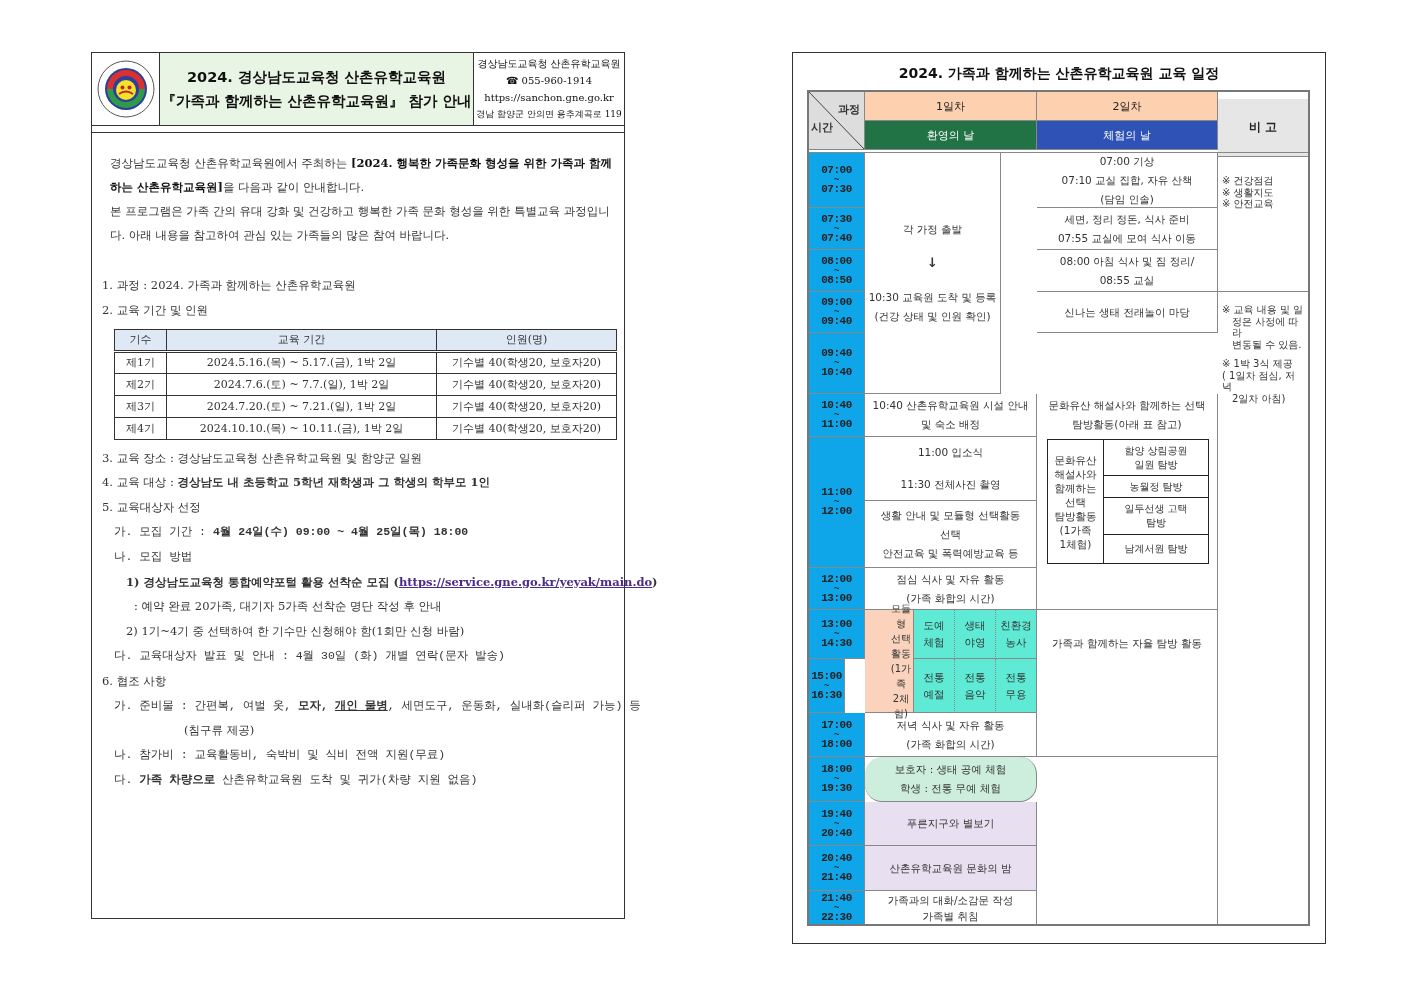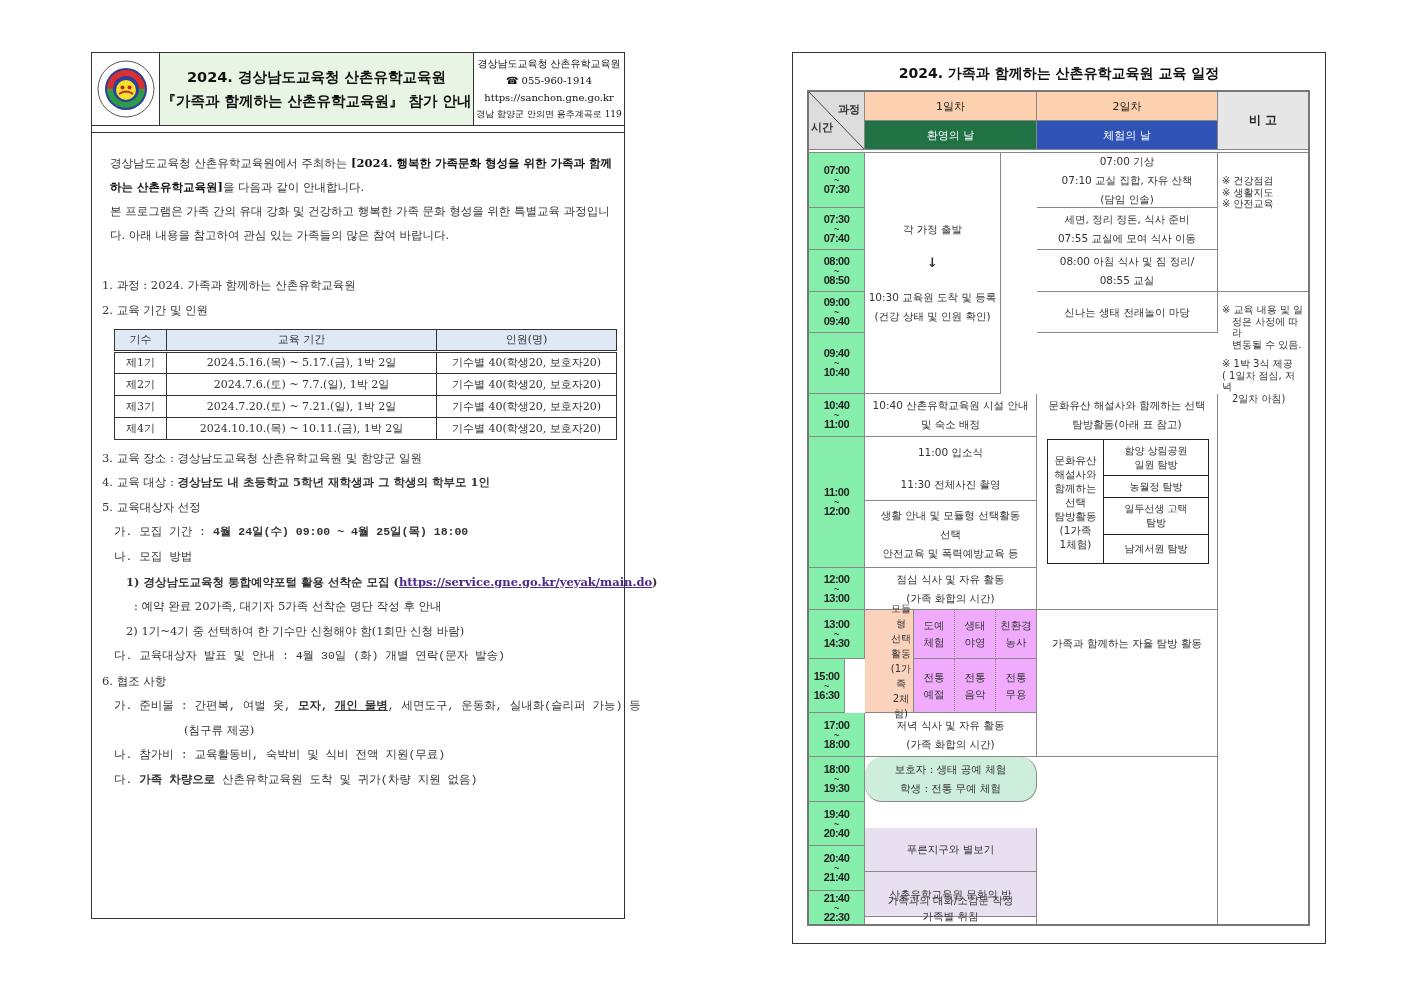--- a/index.html
+++ b/index.html
@@ -58,34 +58,34 @@
     position: absolute; left: 14px; top: 37px; width: 503px; height: 836px;
     border: 2px solid #777; background: #fff;
     font-family: "DejaVu Sans", sans-serif; font-size: 10.5px; color: #333;
   }
   .cell {
     position: absolute; border-right: 1px solid #888; border-bottom: 1px solid #888;
     display: flex; flex-direction: column; align-items: center; justify-content: center;
     text-align: center; line-height: 19px;
   }
   .time {
-    background: #86efac; font-weight: bold; font-size: 11px; line-height: 13px; color: #222;
-    font-family: Liberation Sans, sans-serif; letter-spacing: -0.5px;
+    background: #0ea5e9; font-weight: bold; font-size: 11px; line-height: 13px; color: #222;
+    font-family: Liberation Mono, monospace; letter-spacing: -0.5px;
   }
   .time .tilde { font-size: 9px; line-height: 6px; }
   .hdr-day { background: #fdd0b0; color: #222; font-size: 11px; }
   .hdr-green { background: #217346; color: #fff; font-size: 11px; }
   .hdr-blue { background: #2f52b6; color: #fff; font-size: 11px; }
   .hdr-note { background: #e6e6e6; font-size: 12px; font-weight: bold; color: #222; }
   .hdr-corner { background: #dddddd; }
   .note { align-items: flex-start; justify-content: flex-start; text-align: left; font-size: 10px; line-height: 11.5px; padding: 2px 4px; }
   .orange { background: #fbd3bd; }
-  .lightorange { background: #f0abfc; }
+  .lightorange { background: #5eead4; }
   .mint { background: #cdeedd; }
-  .lavender { background: #e8dff0; margin-top: 26px; }
+  .lavender { background: #e8dff0; }
   .dotted-r { border-right: 1px dotted #888 !important; }
   .inner-table {
     position: absolute; left: 182px; top: 288px; width: 162px; height: 125px;
     border: 1px solid #222; display: flex; background: #fff;
   }
   .inner-left { width: 56px; border-right: 1px solid #222; display: flex; align-items: center; justify-content: center; text-align: center; font-size: 10.5px; line-height: 14px; }
   .inner-right { flex: 1; display: flex; flex-direction: column; }
   .inner-right div { border-bottom: 1px solid #222; display: flex; align-items: center; justify-content: center; text-align: center; font-size: 10px; line-height: 14px; }
   .inner-right div:last-child { border-bottom: none; }
 </style>
@@ -199,21 +199,21 @@
       <svg style="position:absolute;left:0;top:0" width="55" height="57">
           <line x1="0" y1="0" x2="55" y2="57" stroke="#444" stroke-width="1"></line>
         </svg>
       <span style="position:absolute;right:4px;top:8px;font-weight:bold;font-size:11px">과정</span>
       <span style="position:absolute;left:2px;top:26px;font-weight:bold;font-size:11px">시간</span>
     </div>
     <div class="cell hdr-day" style="left:56px;top:0;width:172px;height:29px;">1일차</div>
     <div class="cell hdr-day" style="left:228px;top:0;width:181px;height:29px;">2일차</div>
     <div class="cell hdr-green" style="left:56px;top:29px;width:172px;height:29px;">환영의 날</div>
     <div class="cell hdr-blue" style="left:228px;top:29px;width:181px;height:29px;">체험의 날</div>
-    <div class="cell hdr-note" style="left:409px;top:0;width:90px;height:58px;border-right:none;">비 고</div>
+    <div class="cell hdr-note" style="left:409px;top:7px;width:90px;height:58px;border-right:none;">비 고</div>
     <div style="position:absolute;left:0;top:58px;width:499px;height:3px;border-bottom:1px solid #888;"></div>
 
     <div class="cell time" style="left:0;top:61px;width:56px;height:55px;">
         <span>07:00</span>
         <span class="tilde">~</span>
         <span>07:30</span>
       </div>
     <div class="cell time" style="left:0;top:116px;width:56px;height:42px;">
         <span>07:30</span>
         <span class="tilde">~</span>

